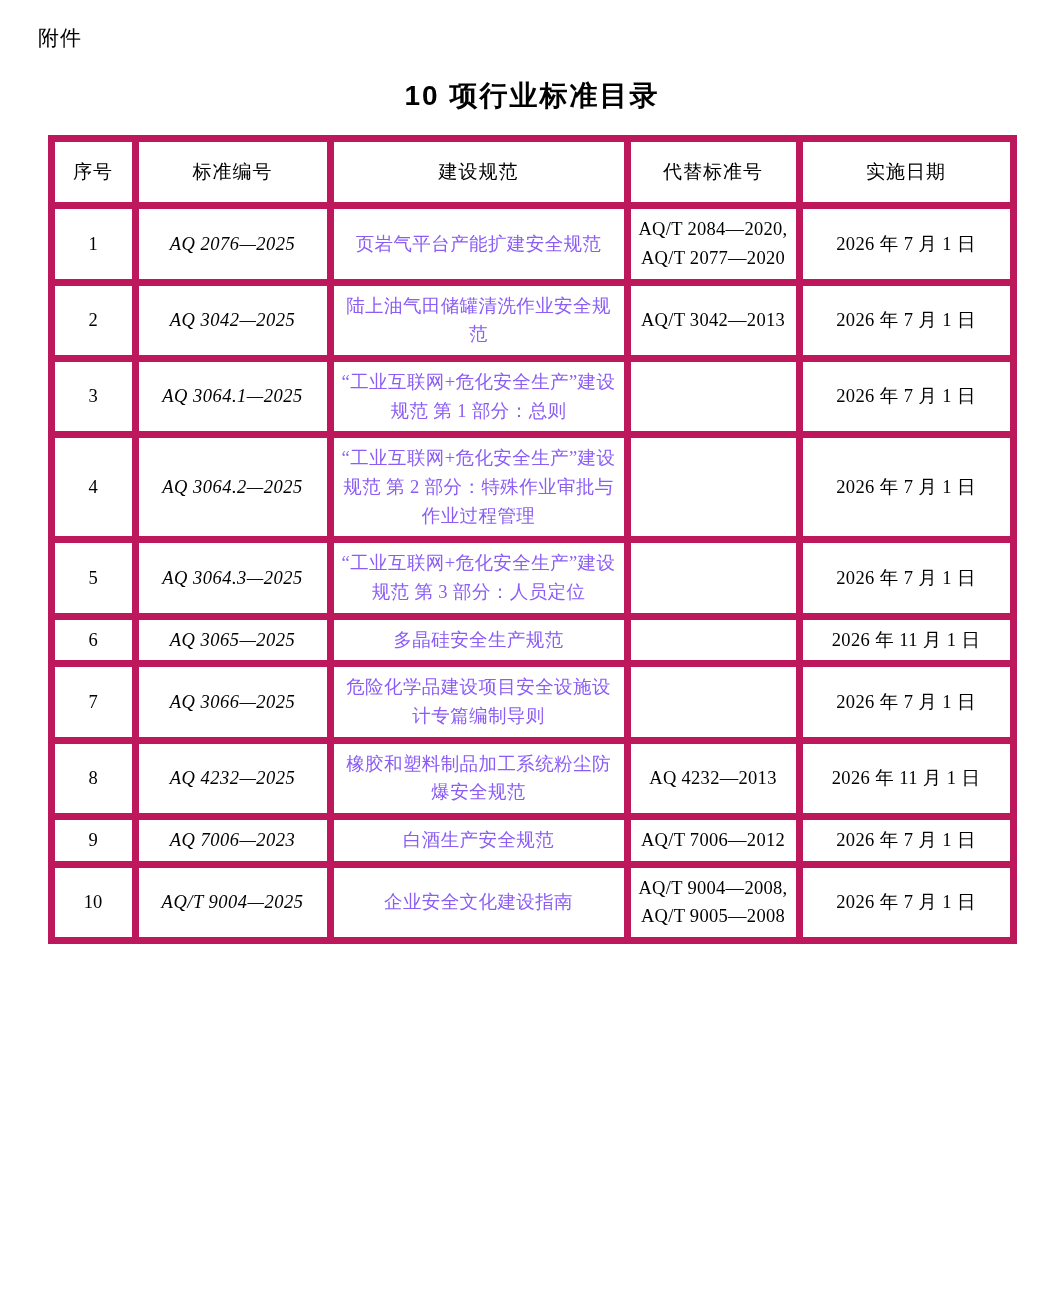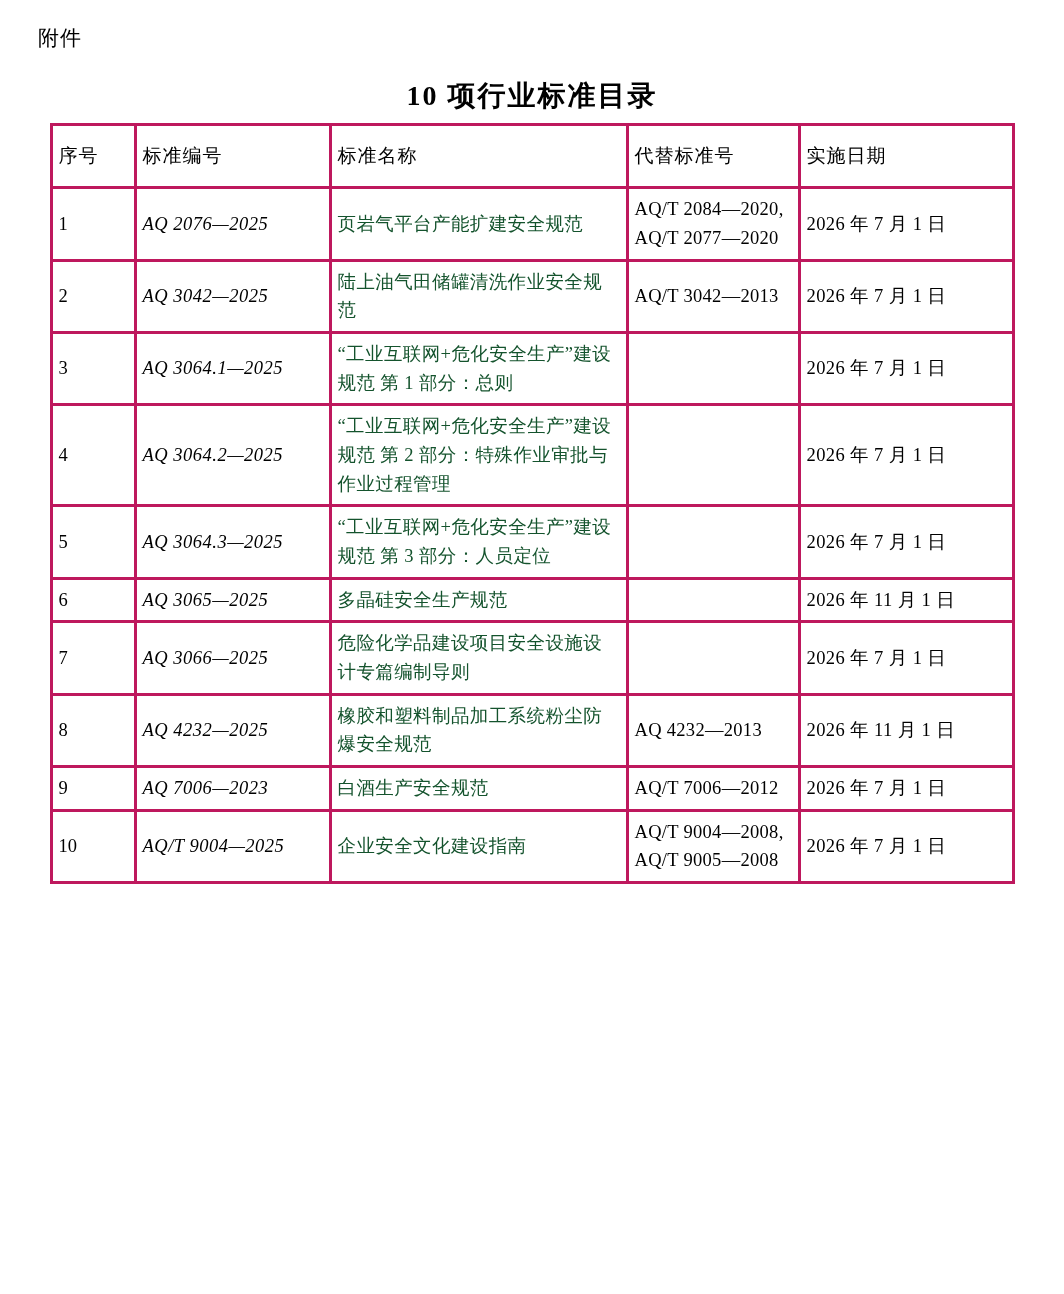--- a/index.html
+++ b/index.html
@@ -28,31 +28,32 @@
     letter-spacing: 1px;
     margin: 4px 0 0 4px;
     font-family: "Liberation Serif", "DejaVu Serif", serif;
   }
   .doc-title {
     text-align: center;
     font-size: 28px;
     font-weight: bold;
     letter-spacing: 2px;
     margin-top: 26px;
-    margin-bottom: 8px;
-    font-family: Liberation Serif, serif;
+    margin-bottom: 20px;
+    font-family: Liberation Sans, sans-serif;
   }
   table.std-table {
     border-collapse: collapse;
     width: 962px;
     margin: 0 auto;
     table-layout: fixed;
   }
   table.std-table td, table.std-table th {
-    border: 3px solid #be185d;
+    border: 7px solid #be185d;
+    text-align: center;
     vertical-align: middle;
     padding: 6px 6px;
     font-size: 18.5px;
     line-height: 1.55;
     font-family: "Liberation Serif", "DejaVu Serif", serif;
     font-weight: normal;
     word-break: break-word;
   }
   table.std-table thead td {
     height: 48px;
@@ -61,21 +62,21 @@
   }
   col.c-idx { width: 84px; }
   col.c-num { width: 195px; }
   col.c-name { width: 297px; }
   col.c-repl { width: 172px; }
   col.c-date { width: 214px; }
 
   td.idx { font-size: 19px; }
   td.num { font-size: 19px; letter-spacing: 0.5px; font-style: italic; }
   td.name {
-    color: #14532d;
+    color: #8b5cf6;
     font-size: 19.5px;
     letter-spacing: 0.4px;
     line-height: 1.62;
     padding: 8px 10px;
   }
   td.repl { font-size: 18.5px; line-height: 1.62; letter-spacing: 0.3px; }
   td.date { font-size: 19px; letter-spacing: 0.4px; }
 </style>
 </head>
 <body>
@@ -91,21 +92,21 @@
       <col class="c-idx">
       <col class="c-num">
       <col class="c-name">
       <col class="c-repl">
       <col class="c-date">
     </colgroup>
     <thead>
       <tr>
         <td>序号</td>
         <td>标准编号</td>
-        <td>标准名称</td>
+        <td>建设规范</td>
         <td>代替标准号</td>
         <td>实施日期</td>
       </tr>
     </thead>
     <tbody>
       <tr>
         <td class="idx">1</td>
         <td class="num">AQ 2076—2025</td>
         <td class="name">页岩气平台产能扩建安全规范</td>
         <td class="repl">AQ/T 2084—2020, AQ/T 2077—2020</td>

